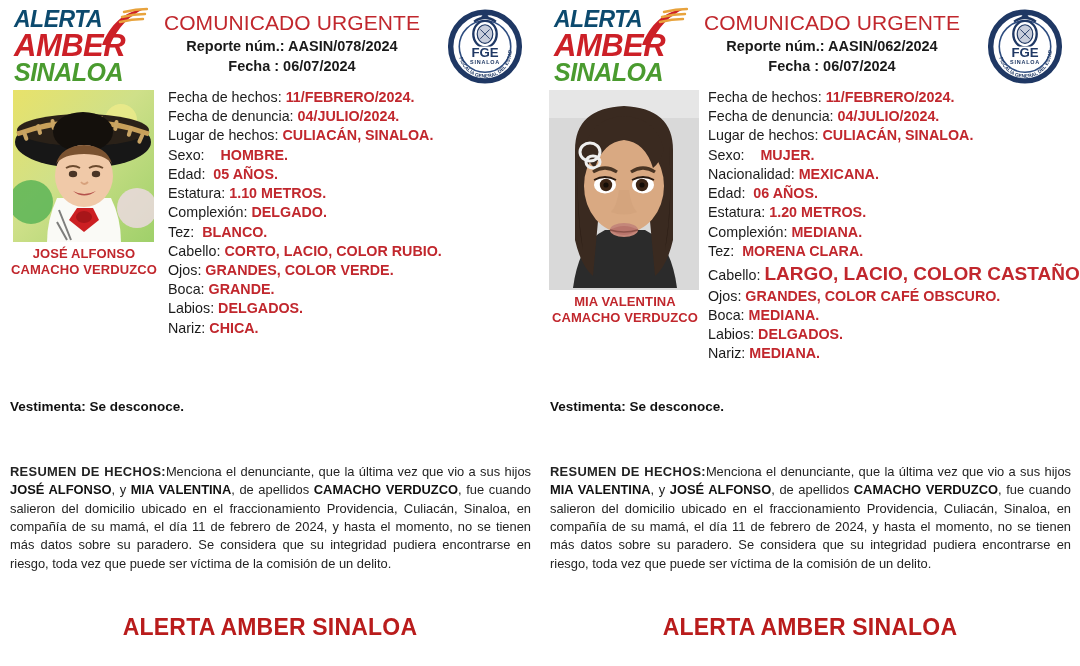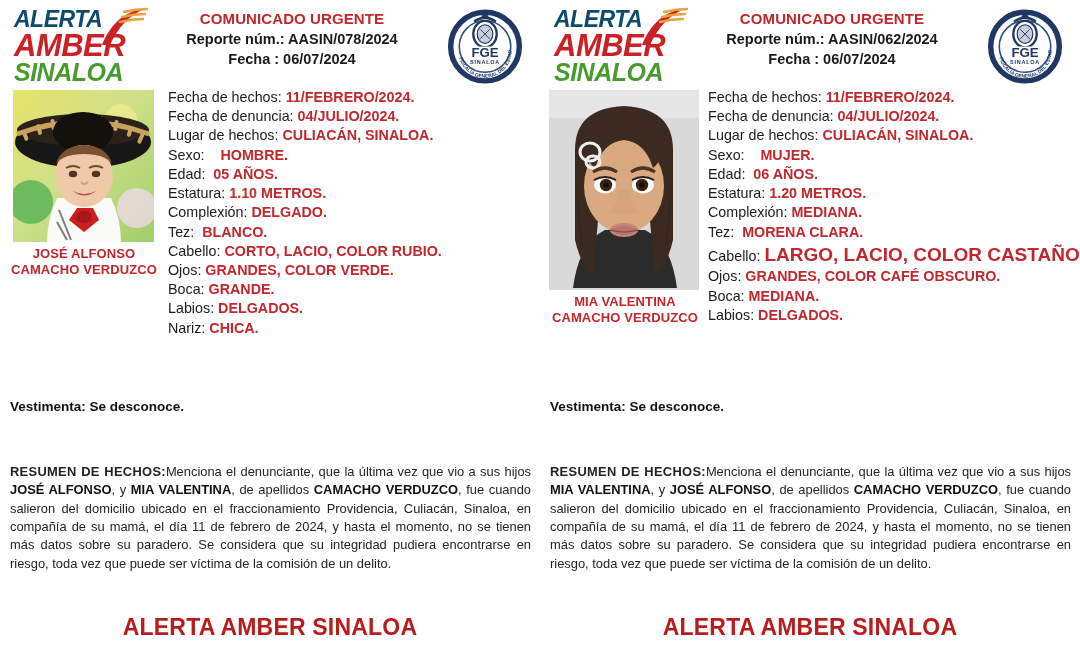--- a/index.html
+++ b/index.html
@@ -29,21 +29,21 @@
   .amber-logo .l-alerta { top: 3px;  font-size: 23px; color: #0c4a6e; }
   .amber-logo .l-amber  { top: 25px; font-size: 31px; color: #CC2027; }
   .amber-logo .l-sinaloa{ top: 55px; font-size: 25px; color: #4A9B2F; }
   .swoosh { position: absolute; left: 86px; top: 2px; width: 48px; height: 40px; }
 
   .hdr-center {
     position: absolute; left: 152px; top: 10px; width: 280px;
     text-align: center;
   }
   .hdr-title {
-    color: #C1272D; font-weight: bold; font-size: 15px;
+    color: #C1272D; font-weight: normal; font-size: 21px;
     letter-spacing: 0.1px; line-height: 1.25;
   }
   .hdr-line {
     color: #1a1a1a; font-weight: bold; font-size: 14.5px;
     line-height: 1.38;
   }
 
   .fge { position: absolute; left: 446px; top: 6px; width: 78px; height: 78px; }
 
   
@@ -300,28 +300,30 @@
       <div class="name right">
         <div>MIA VALENTINA</div>
         <div>CAMACHO VERDUZCO</div>
       </div>
 
       <div class="details">
         <div class="row"><span class="lbl">Fecha de hechos:</span> <span class="val">11/FEBRERO/2024.</span></div>
         <div class="row"><span class="lbl">Fecha de denuncia:</span> <span class="val">04/JULIO/2024.</span></div>
         <div class="row"><span class="lbl">Lugar de hechos:</span> <span class="val">CULIACÁN, SINALOA.</span></div>
         <div class="row"><span class="lbl">Sexo:</span> &nbsp;&nbsp;&nbsp;<span class="val">MUJER.</span></div>
+        <div class="row"><span class="lbl">Nacionalidad:</span> <span class="val">MEXICANA.</span></div>
         <div class="row"><span class="lbl">Edad:</span> &nbsp;<span class="val">06 AÑOS.</span></div>
         <div class="row"><span class="lbl">Estatura:</span> <span class="val">1.20 METROS.</span></div>
         <div class="row"><span class="lbl">Complexión:</span> <span class="val">MEDIANA.</span></div>
         <div class="row"><span class="lbl">Tez:</span> &nbsp;<span class="val">MORENA CLARA.</span></div>
         <div class="row"><span class="lbl">Cabello:</span> <span class="val sm">LARGO, LACIO, COLOR CASTAÑO OBSCURO.</span></div>
         <div class="row"><span class="lbl">Ojos:</span> <span class="val">GRANDES, COLOR CAFÉ OBSCURO.</span></div>
         <div class="row"><span class="lbl">Boca:</span> <span class="val">MEDIANA.</span></div>
         <div class="row"><span class="lbl">Labios:</span> <span class="val">DELGADOS.</span></div>
+        <div class="row"><span class="lbl">Nariz:</span> <span class="val">MEDIANA.</span></div>
       </div>
     </div>
 
     <div class="vest" style="top:399px">Vestimenta: Se desconoce.</div>
 
     <div class="resumen" style="top:463px">
       <span class="hd">RESUMEN DE HECHOS:</span><span>Menciona el denunciante, que la última vez que vio a sus hijos </span><b>MIA VALENTINA</b><span>, y </span><b>JOSÉ ALFONSO</b><span>, de apellidos </span><b>CAMACHO VERDUZCO</b><span>, fue cuando salieron del domicilio ubicado en el fraccionamiento Providencia, Culiacán, Sinaloa, en compañía de su mamá, el día 11 de febrero de 2024, y hasta el momento, no se tienen más datos sobre su paradero. Se considera que su integridad pudiera encontrarse en riesgo, toda vez que puede ser víctima de la comisión de un delito.</span>
     </div>
 
     <div class="footer" style="top:614px">

